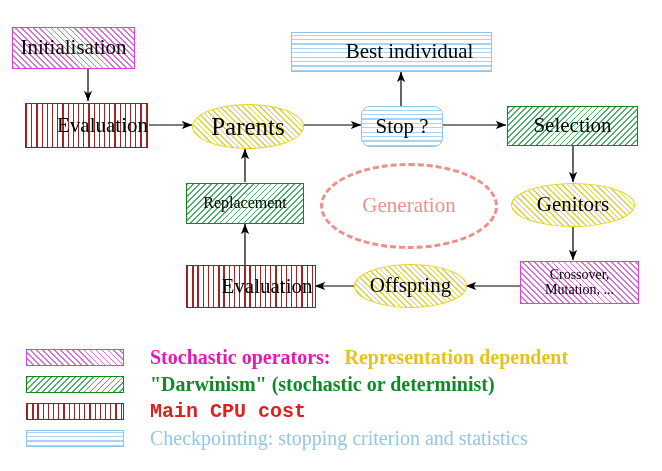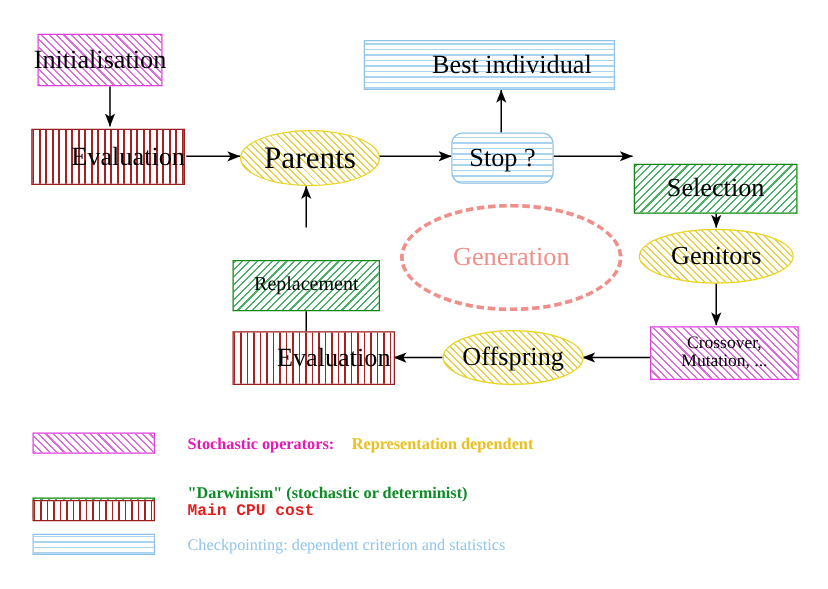--- a/index.html
+++ b/index.html
@@ -53,21 +53,20 @@
     background-color: #ffffff;
     background-image: repeating-linear-gradient(90deg,
         #a52222 0px, #a52222 1.3px, rgba(255,255,255,0) 1.3px, rgba(255,255,255,0) 5.2px);
     padding-left: 32px;
   }
   .box-green {
     border: 1.5px solid #118811;
     background-color: #ffffff;
     background-image: repeating-linear-gradient(135deg,
         #4caf6a 0px, #4caf6a 1.2px, rgba(255,255,255,0) 1.2px, rgba(255,255,255,0) 4.2px);
-    margin-top: 25px;
   }
   .box-blue {
     border: 1.5px solid #8fc4e8;
     background-color: #ffffff;
     background-image: repeating-linear-gradient(0deg,
         #a9d3ef 0px, #a9d3ef 1.2px, rgba(255,255,255,0) 1.2px, rgba(255,255,255,0) 4.4px);
   }
   .box-blue-round {
     border-radius: 9px;
   }
@@ -103,21 +102,21 @@
     pointer-events: auto;
   }
   .legend-swatch {
     width: 98px;
     height: 17px;
     box-sizing: border-box;
     flex: 0 0 auto;
   }
   .legend-text {
     margin-left: 26px;
-    font-size: 13px;
+    font-size: 20px;
     white-space: nowrap;
   }
   .legend-text .lt-a { font-weight: bold; }
   .legend-text .lt-b { font-weight: bold; }
 </style>
 </head>
 <body>
 
 <div id="canvas">
 
@@ -144,21 +143,21 @@
 
     <line x1="520" y1="286" x2="466" y2="286" stroke="#000" stroke-width="1.2" marker-end="url(#ah)"></line>
 
     <line x1="354" y1="286" x2="315" y2="286" stroke="#000" stroke-width="1.2" marker-end="url(#ah)"></line>
 
     <line x1="245" y1="265" x2="245" y2="224" stroke="#000" stroke-width="1.2" marker-end="url(#ah)"></line>
 
     <line x1="245" y1="182" x2="245" y2="149" stroke="#000" stroke-width="1.2" marker-end="url(#ah)"></line>
   </svg>
 
-  <div class="node box-magenta" style="left:30px; top:27px; width:100px; height:42px; font-size:21px;">
+  <div class="node box-magenta" style="left:12px; top:27px; width:123px; height:42px; font-size:21px;">
     <span class="node-label">Initialisation</span>
   </div>
 
   <div class="node box-red" style="left:25px; top:103px; width:123px; height:45px; font-size:21px;">
     <span class="node-label">Evaluation</span>
   </div>
 
   <div class="node ellipse-yellow" style="left:192px; top:104px; width:112px; height:45px; font-size:25px;">
     <span class="node-label">Parents</span>
   </div>
@@ -219,19 +218,19 @@
     <div class="legend-row" style="left:26px; top:400px;font-family:Liberation Mono, monospace;">
       <div class="legend-swatch box-red"></div>
       <div class="legend-text">
         <span class="lt-a" style="color:#e01f1f;">Main CPU cost</span>
       </div>
     </div>
 
     <div class="legend-row" style="left:26px; top:427px;">
       <div class="legend-swatch box-blue"></div>
       <div class="legend-text">
-        <span class="lt-a" style="color:#93c6e8; font-weight:normal;">Checkpointing: dependent criterion and statistics</span>
+        <span class="lt-a" style="color:#93c6e8; font-weight:normal;">Checkpointing: stopping criterion and statistics</span>
       </div>
     </div>
 
   </div>
 
 </div>
 
 </body></html>

